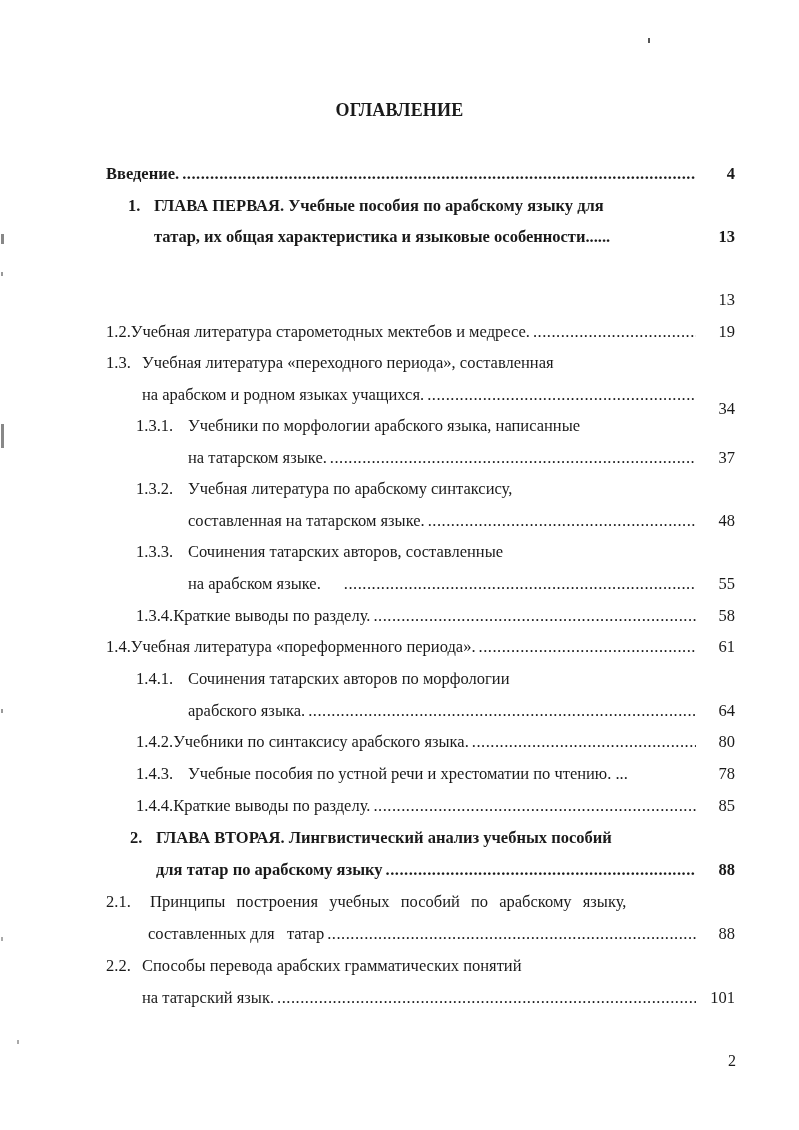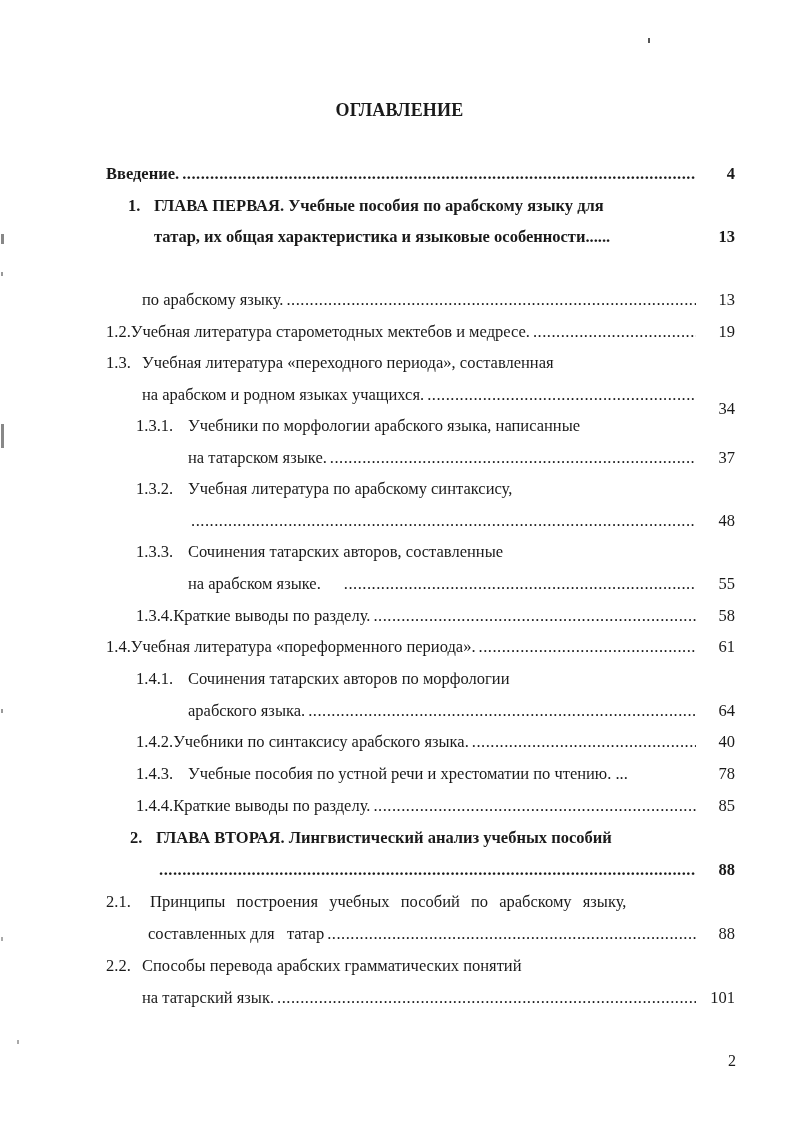--- a/index.html
+++ b/index.html
@@ -91,24 +91,20 @@
 
   <div class="toc-line bold" style="left:128px; top:182px;">
     <span class="num" style="width:26px;">1.</span>
     <span class="text">ГЛАВА ПЕРВАЯ. Учебные пособия по арабскому языку для</span>
   </div>
   <div class="toc-line bold" style="left:154px; top:213px;">
     <span class="text">татар,  их общая характеристика и языковые особенности......</span>
   </div>
   <div class="page-num bold" style="top:213px;">13</div>
 
-  <div class="toc-line" style="left:142px; right:103px; top:276px;">
-    <span class="text">по арабскому языку.</span>
-    <span class="dots-wrap"></span>
-  </div>
   <div class="page-num" style="top:276px;">13</div>
 
   <div class="toc-line" style="left:106px; right:103px; top:308px;align-items:flex-end;">
     <span class="num" style="width:36px;">1.2.</span>
     <span class="text">Учебная литература старометодных мектебов и медресе.</span>
     <span class="dots-wrap"></span>
   </div>
   <div class="page-num" style="top:308px;">19</div>
 
   <div class="toc-line" style="left:106px; top:339px;">
@@ -129,20 +125,21 @@
     <span class="text">на татарском языке.</span>
     <span class="dots-wrap"></span>
   </div>
   <div class="page-num" style="top:434px;">37</div>
 
   <div class="toc-line" style="left:136px; top:465px;">
     <span class="num" style="width:52px;">1.3.2.</span>
     <span class="text">Учебная литература по арабскому синтаксису,</span>
   </div>
   <div class="toc-line" style="left:188px; right:103px; top:497px;">
+    <span class="text">составленная на татарском языке.</span>
     <span class="dots-wrap"></span>
   </div>
   <div class="page-num" style="top:497px;">48</div>
 
   <div class="toc-line" style="left:136px; top:528px;">
     <span class="num" style="width:52px;">1.3.3.</span>
     <span class="text">Сочинения татарских авторов, составленные</span>
   </div>
   <div class="toc-line" style="left:188px; right:103px; top:560px;gap:20px;">
     <span class="text">на арабском языке.</span>
@@ -172,40 +169,41 @@
     <span class="text">арабского языка.</span>
     <span class="dots-wrap"></span>
   </div>
   <div class="page-num" style="top:687px;">64</div>
 
   <div class="toc-line" style="left:136px; right:103px; top:718px;">
     <span class="num" style="width:52px;">1.4.2.</span>
     <span class="text">Учебники по синтаксису арабского языка.</span>
     <span class="dots-wrap"></span>
   </div>
-  <div class="page-num" style="top:718px;">40</div>
+  <div class="page-num" style="top:718px;">80</div>
 
   <div class="toc-line" style="left:136px; top:750px;">
     <span class="num" style="width:52px;">1.4.3.</span>
     <span class="text">Учебные пособия по устной речи и хрестоматии по чтению. ...</span>
   </div>
   <div class="page-num" style="top:750px;">78</div>
 
   <div class="toc-line" style="left:136px; right:103px; top:782px;">
     <span class="num" style="width:52px;">1.4.4.</span>
     <span class="text">Краткие выводы по разделу.</span>
     <span class="dots-wrap"></span>
   </div>
   <div class="page-num" style="top:782px;">85</div>
 
   <div class="toc-line bold" style="left:130px; top:814px;">
     <span class="num" style="width:26px;">2.</span>
     <span class="text">ГЛАВА ВТОРАЯ. Лингвистический анализ учебных пособий</span>
   </div>
   <div class="toc-line bold" style="left:156px; right:103px; top:846px;">
+    <span class="text">для татар по арабскому языку</span>
     <span class="dots-wrap"></span>
   </div>
   <div class="page-num bold" style="top:846px;">88</div>
 
   <div class="toc-line" style="left:106px; width:630px; top:878px; word-spacing:7px;">
     <span class="num" style="width:44px;">2.1.</span>
     <span class="text">Принципы построения учебных пособий по арабскому языку,</span>
   </div>
   <div class="toc-line" style="left:148px; right:103px; top:910px; white-space:pre;">
     <span class="text" style="white-space:pre;">составленных для   татар</span>

